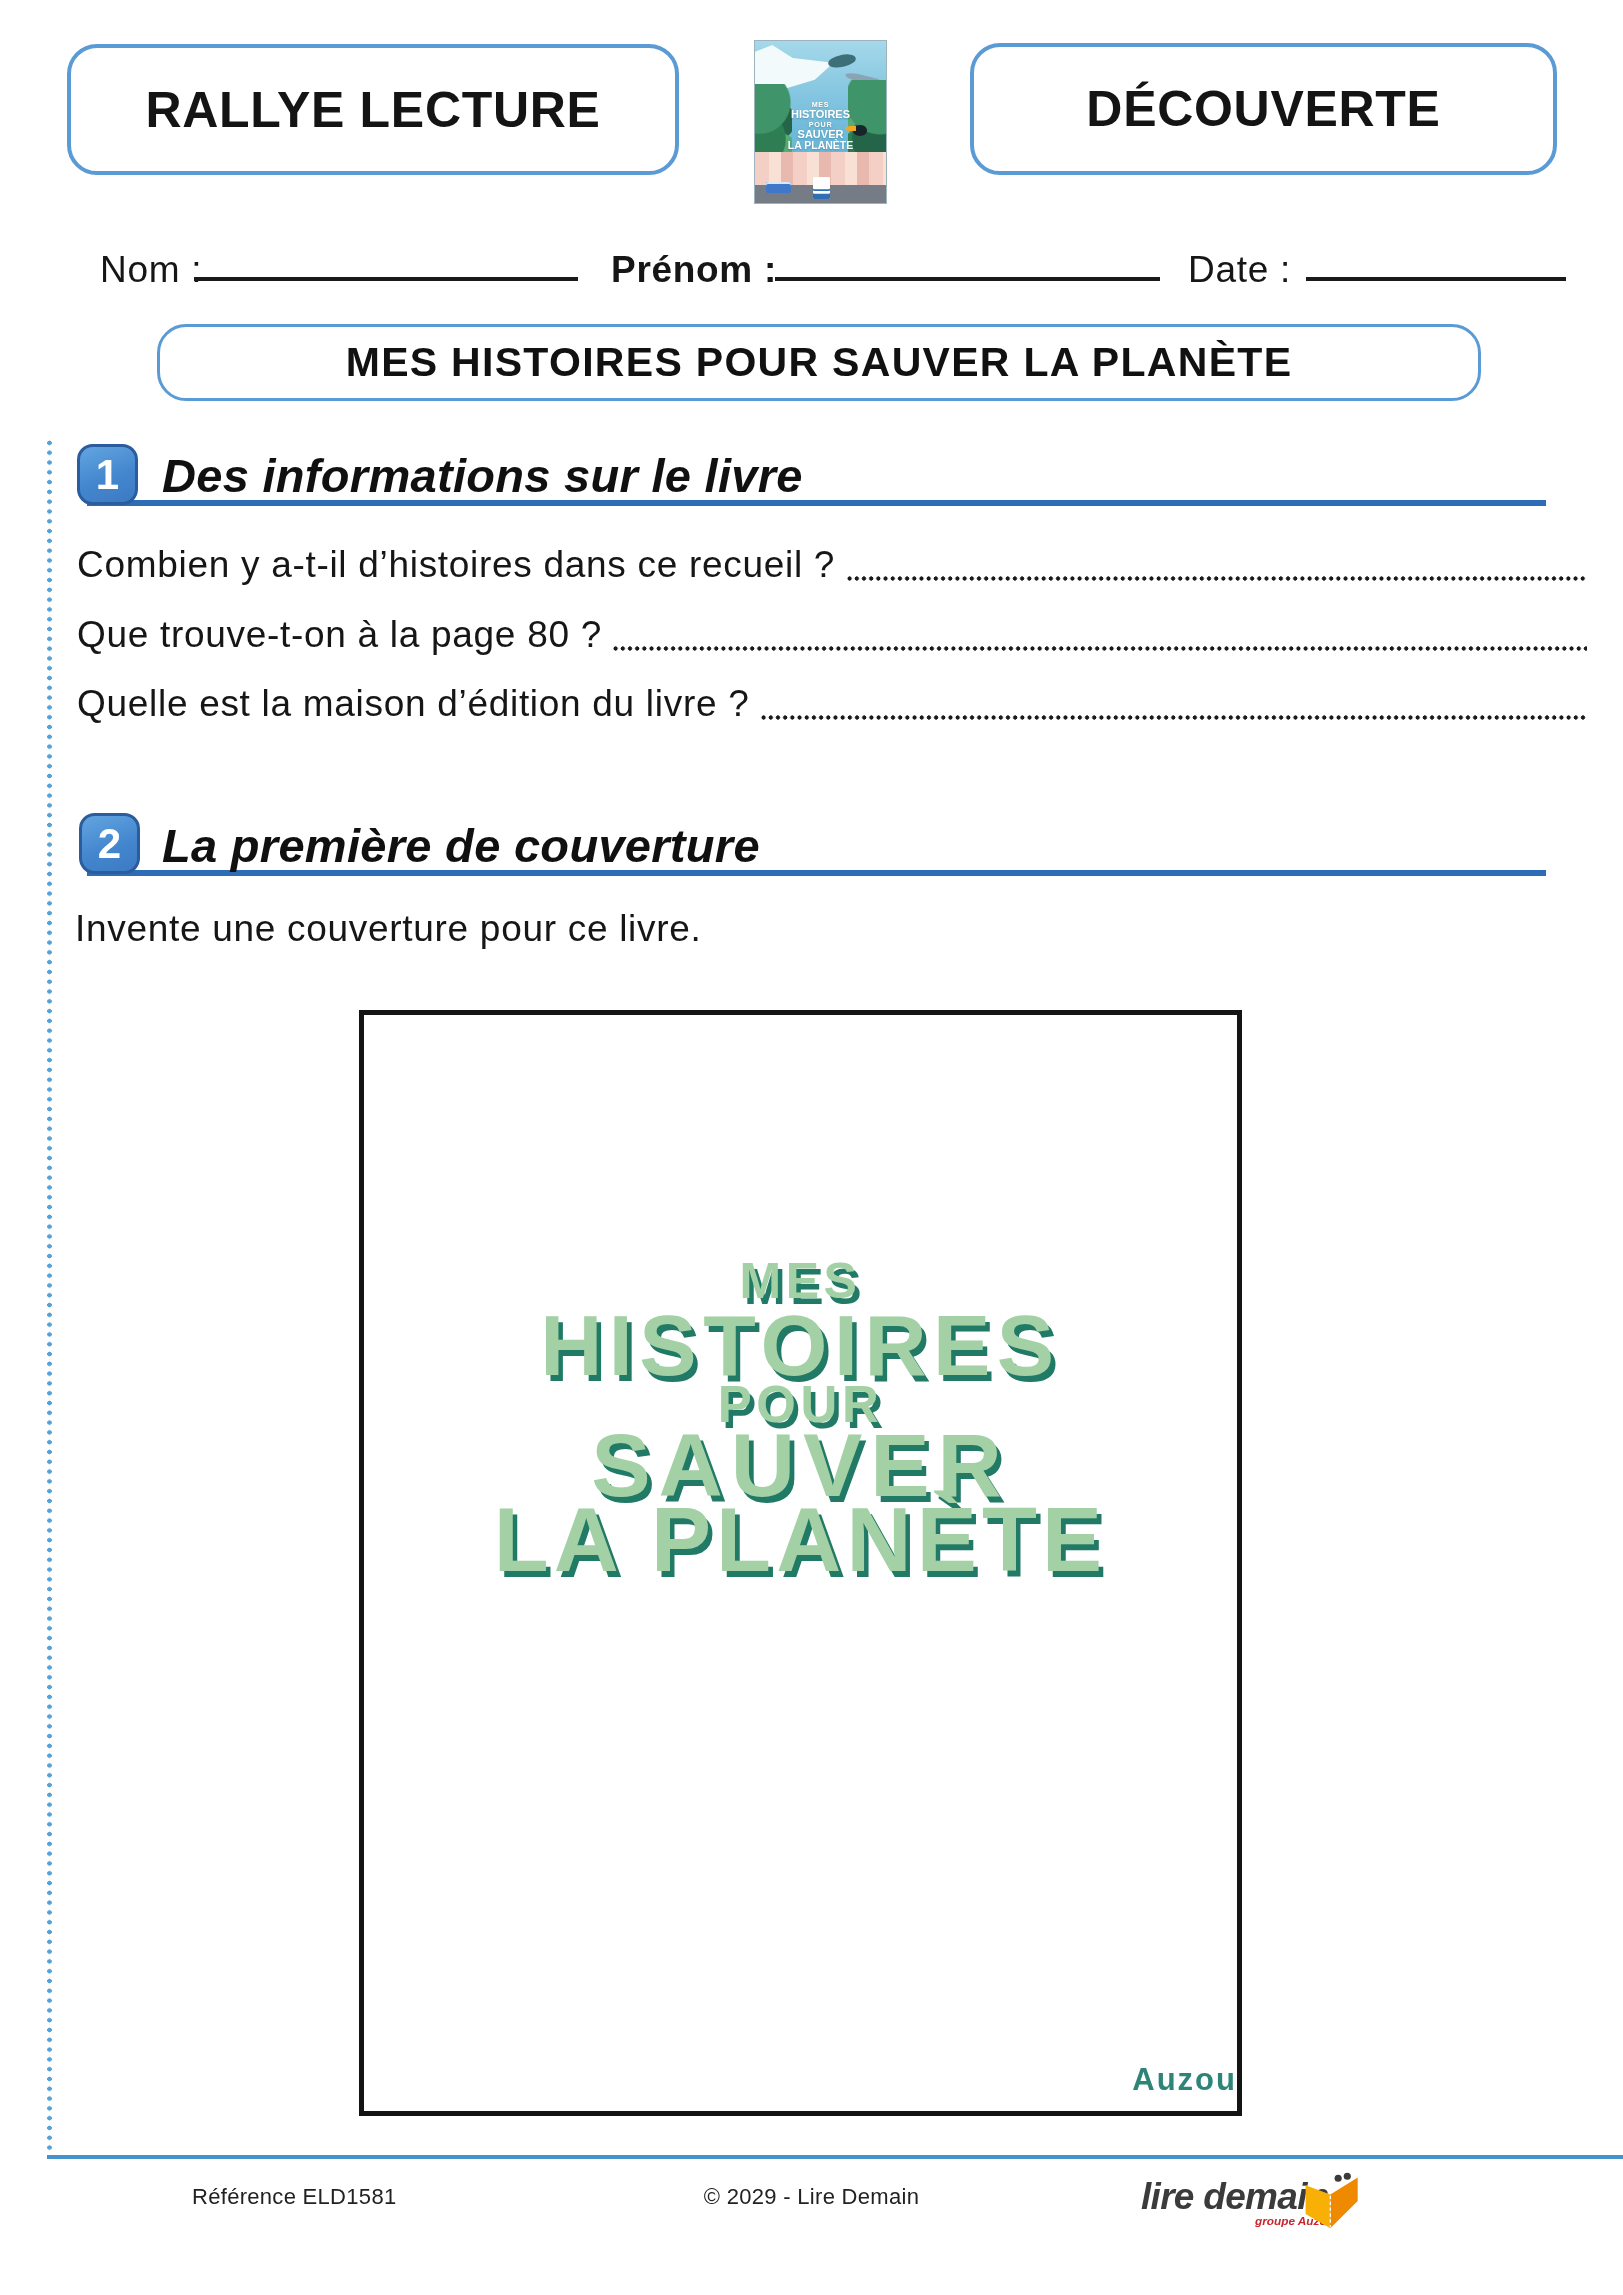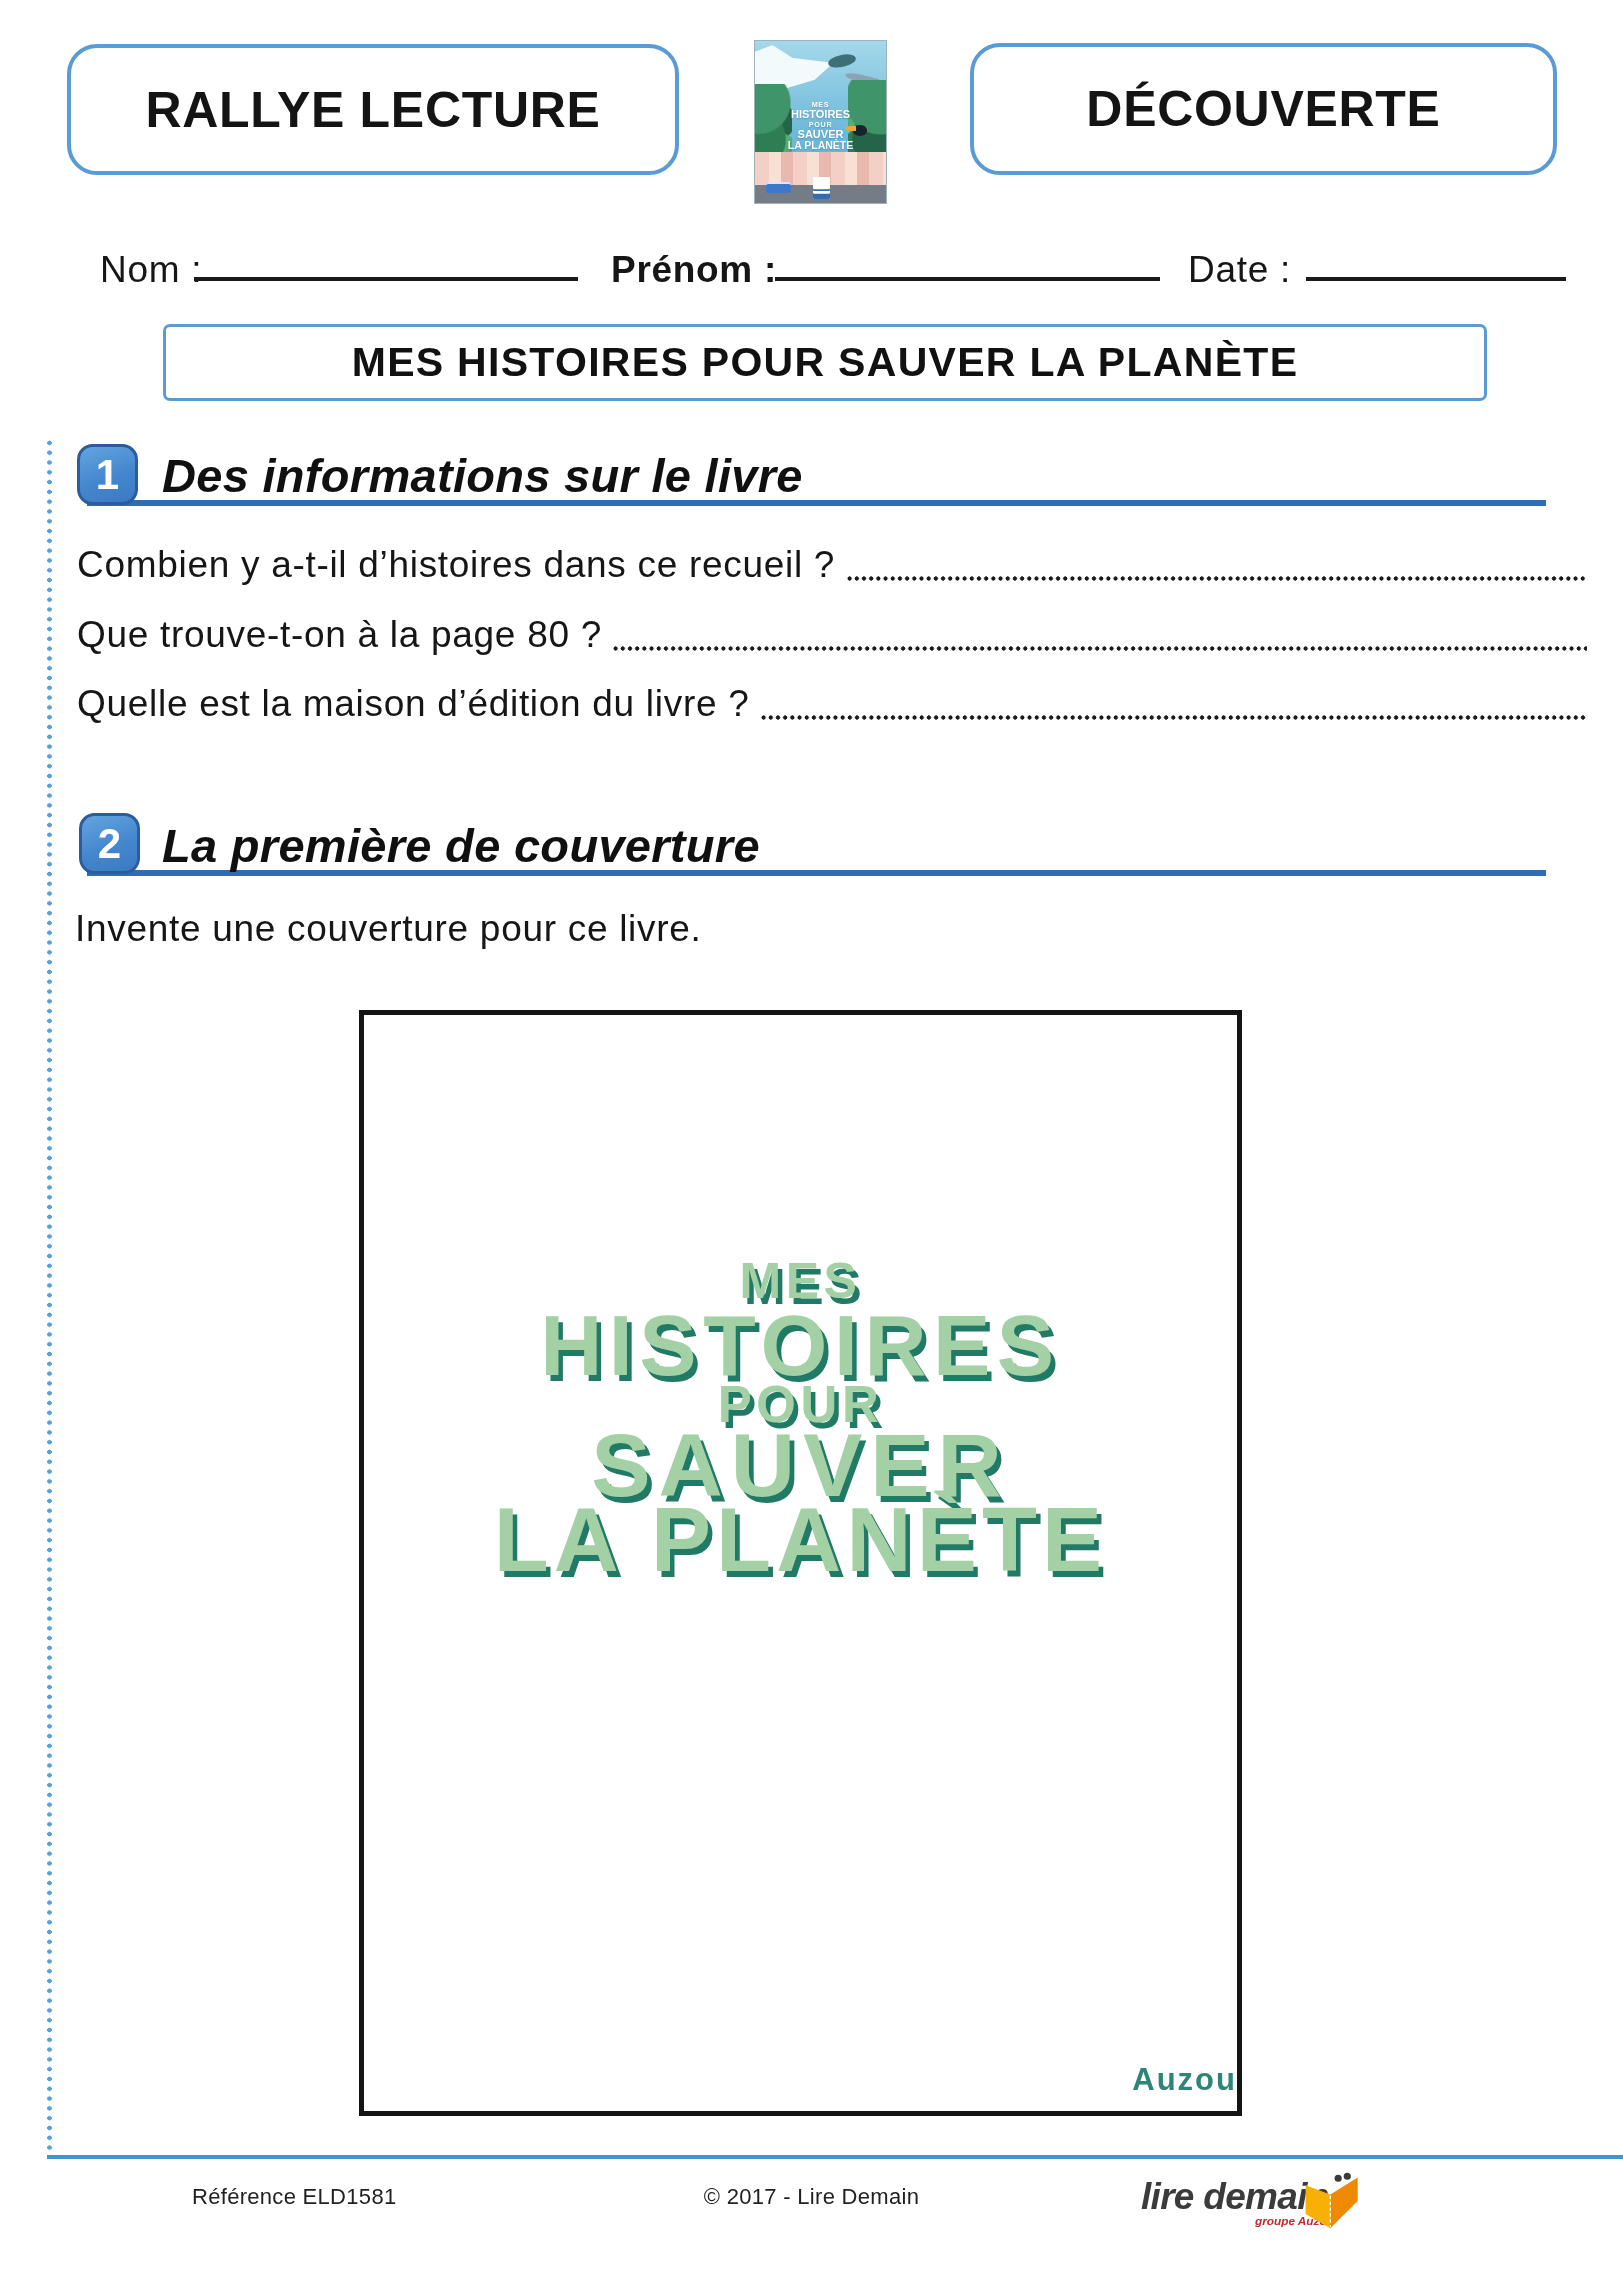--- a/index.html
+++ b/index.html
@@ -5,21 +5,21 @@
   html,body{margin:0;padding:0;background:#ffffff;}
   body{width:1623px;height:2295px;font-family:"Liberation Sans",sans-serif;color:#1a1a1a;}
   .page{position:relative;width:1623px;height:2295px;overflow:hidden;background:#ffffff;}
   .abs{position:absolute;}
   .box{box-sizing:border-box;border:4.6px solid #5b9bd5;border-radius:30px;display:flex;align-items:center;justify-content:center;background:#fff;}
   .box-title{font-weight:bold;font-size:50px;letter-spacing:0.7px;color:#141414;}
   
   .id-label{font-size:37px;font-weight:400;letter-spacing:0.7px;color:#161616;}
   .id-line{height:3.9px;background:#1a1a1a;}
   
-  .banner{box-sizing:border-box;border:3.9px solid #5b9bd5;border-radius:7px;display:flex;align-items:center;justify-content:center;background:#fff;margin-left:6px;}
+  .banner{box-sizing:border-box;border:3.9px solid #5b9bd5;border-radius:29px;display:flex;align-items:center;justify-content:center;background:#fff;}
   .banner span{font-weight:bold;font-size:41px;letter-spacing:1.3px;color:#111;}
   
   .sec-line{height:5.9px;background:#2e6cb5;}
   .badge{box-sizing:border-box;width:61px;height:61px;border:3.9px solid #2b5c9d;border-radius:15.7px;
          background:linear-gradient(160deg,#63a5e0 0%,#4487ce 55%,#3c7ac2 100%);
          display:flex;align-items:center;justify-content:center;color:#fff;font-weight:bold;font-size:42px;z-index:2;}
   .sec-title{font-weight:bold;font-size:47px;color:#101010;letter-spacing:0.3px;font-style:italic;}
   
   .q-row{position:absolute;left:77px;width:1510px;display:flex;align-items:baseline;font-size:37px;font-weight:400;letter-spacing:0.7px;color:#161616;}
   .q-text{white-space:nowrap;}
@@ -136,21 +136,21 @@
     <span class="cover-line" style="top:364px;font-size:51px;letter-spacing:4.6px;">POUR</span>
     <span class="cover-line" style="top:406px;font-size:89px;letter-spacing:7.9px;">SAUVER</span>
     <span class="cover-line" style="top:480px;font-size:90px;letter-spacing:5.2px;">LA PLANÈTE</span>
     <span class="publisher" style="top:1047px;">Auzou</span>
   </div>
 
   <div class="abs foot-rule" style="left:47px;top:2155px;width:1576px;"></div>
 
   <span class="abs foot-text" style="left:192px;top:2184px;">Référence ELD1581</span>
 
-  <span class="abs foot-text" style="left:0;right:0;text-align:center;top:2184px;">© 2017 - Lire Demain</span>
+  <span class="abs foot-text" style="left:0;right:0;text-align:center;top:2184px;">© 2029 - Lire Demain</span>
 
   <span class="abs logo-text" style="left:1141px;top:2176px;">lire demain</span>
   <span class="abs logo-sub" style="left:1255px;top:2214px;">groupe Auzou</span>
 
   <svg class="abs" style="left:1303px;top:2172px;" width="56" height="58" viewBox="0 0 86 88">
     <polygon points="4,20 42,34 42,86 4,64" fill="#f9b006"></polygon>
     <polygon points="84,8 42,34 42,86 84,44" fill="#ef8a00"></polygon>
     <line x1="42" y1="36" x2="42" y2="84" stroke="#ffffff" stroke-width="2" stroke-dasharray="5,4"></line>
     <circle cx="54" cy="9" r="5.5" fill="#3b3b3b"></circle>
     <circle cx="68" cy="6" r="5.5" fill="#3b3b3b"></circle>

